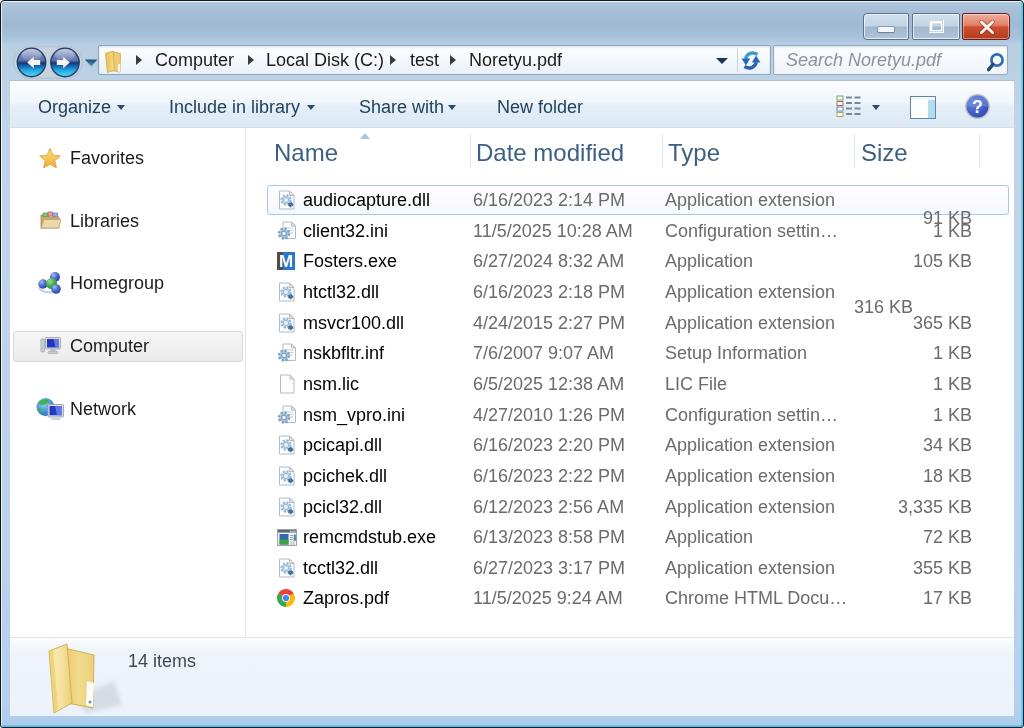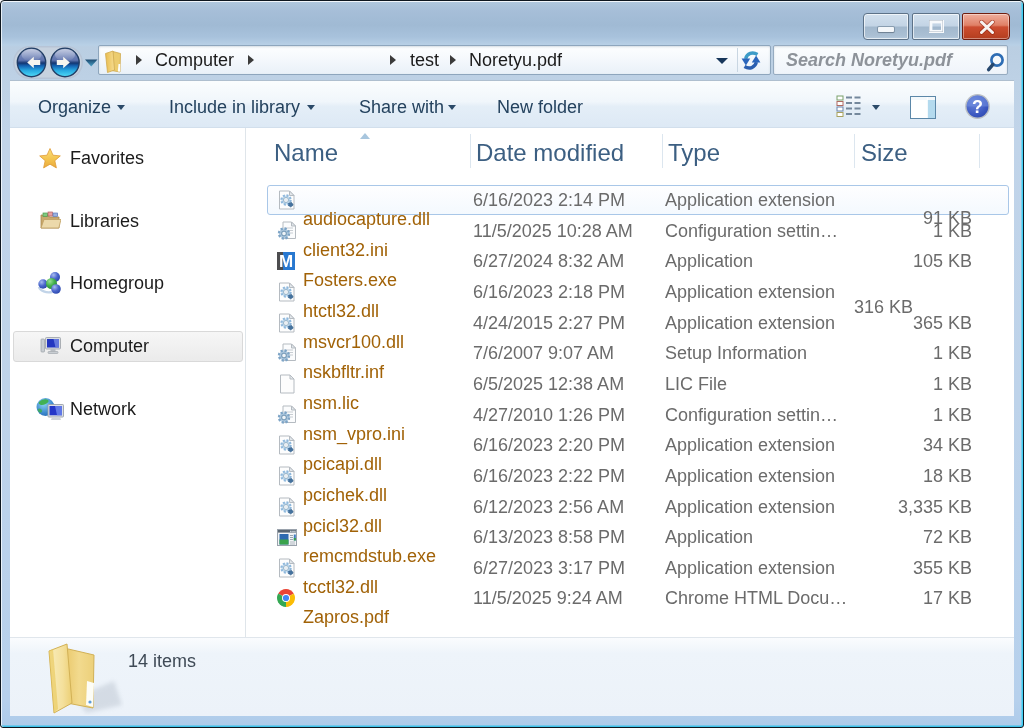--- a/index.html
+++ b/index.html
@@ -30,41 +30,41 @@
   border:1px solid #8ea6bd;border-radius:2px;
   background:linear-gradient(180deg,#fdfeff 0%,#f4f8fc 50%,#e9f1f8 100%);
   box-shadow:inset 0 1px 2px rgba(120,140,160,.3);}
 #addr .crumbtxt{top:0;height:28px;line-height:28px;font-size:18px;color:#1b1b1b;}
 .tri{width:0;height:0;border-left:6px solid #3b3b3b;border-top:5px solid transparent;border-bottom:5px solid transparent;top:9px;}
 #addrcaret{left:617px;top:12px;width:0;height:0;border-top:6px solid #17365a;border-left:6px solid transparent;border-right:6px solid transparent;}
 #addrsep{left:638px;top:2px;width:1px;height:24px;background:#c9d6e2;}
 #search{left:773px;top:45px;width:235px;height:30px;box-sizing:border-box;
   border:1px solid #96abc0;border-radius:2px;
   background:linear-gradient(180deg,#fbfdfe 0%,#eff4fa 100%);
-  box-shadow:inset 0 1px 2px rgba(120,140,160,.3);font-weight:bold;}
+  box-shadow:inset 0 1px 2px rgba(120,140,160,.3);}
 #search span{position:absolute;left:12px;top:0;line-height:28px;font-size:18px;font-style:italic;color:#8d9299;}
 
 #toolbar{left:10px;top:80px;width:1004px;height:48px;
   background:linear-gradient(180deg,#fbfdfe 0%,#f0f6fb 45%,#e4eef7 55%,#dde9f5 100%);
   border-bottom:1px solid #d2dfec;border-top:1px solid rgba(130,150,170,.5);box-sizing:border-box;}
 .tbtxt{top:3px;height:46px;line-height:46px;font-size:18px;color:#24425e;}
 .tbcaret{top:24px;width:0;height:0;border-top:5px solid #2b4a68;border-left:4.5px solid transparent;border-right:4.5px solid transparent;}
 
 #client{left:10px;top:128px;width:1004px;height:509px;background:#fff;}
 #vsep{left:245px;top:128px;width:1px;height:509px;background:#dfe5ea;}
 
 .hdrtxt{top:0;height:42px;line-height:42px;font-size:24px;color:#3c5f82;}
 .hdrsep{top:134px;width:1px;height:34px;background:#dce6ef;}
 
 .sbtxt{font-size:18px;color:#1b1b1b;height:24px;line-height:24px;}
 #sbsel{left:13px;top:331px;width:230px;height:31px;border:1px solid #d9d9d9;border-radius:3px;
   background:linear-gradient(180deg,#f6f6f6 0%,#ebebeb 100%);box-sizing:border-box;}
 
 .rowtxt{font-size:18px;height:30px;line-height:30px;color:#6b6b6b;white-space:pre;}
-.rowname{color:#a16207;margin-top:19px;}
+.rowname{color:#000000;}
 #focusrow{left:267px;top:185px;width:742px;height:30px;border:1px solid #a9c7e8;border-radius:3px;
   background:linear-gradient(180deg,#fefeff 0%,#f4f9fe 100%);box-sizing:border-box;}
 
 #status{left:10px;top:637px;width:1004px;height:79px;
   background:linear-gradient(180deg,#fafcfe 0%,#eef4fa 20%,#ecf2f9 100%);
   border-top:1px solid #e0e6ec;box-sizing:border-box;}
 #status span{position:absolute;left:118px;top:13px;font-size:18px;color:#3f4a56;}
 </style>
 </head>
 <body>
@@ -127,20 +127,21 @@
           <stop offset="1" stop-color="#f6dd92"></stop>
         </linearGradient>
       </defs>
     <path d="M10 2.5 L17.5 4.5 L17 23 L8.5 21.5 Z" fill="#eccc6e" stroke="#cfa94f" stroke-width="0.8"></path>
     <path d="M2.5 4.5 L10 2 L11.5 21 L4.5 23.5 Z" fill="url(#fg1)" stroke="#cfa94f" stroke-width="0.8"></path>
     <path d="M15.5 15 L17.2 15 L17 22.8 L14.8 22.4 Z" fill="#fdfdf8"></path>
   </svg>
   <div class="abs tri" style="left:37px"></div>
   <div class="abs crumbtxt" style="left:56px">Computer</div>
   <div class="abs tri" style="left:149px"></div>
+  <div class="abs crumbtxt" style="left:167px">Local Disk (C:)</div>
   <div class="abs tri" style="left:291px"></div>
   <div class="abs crumbtxt" style="left:311px">test</div>
   <div class="abs tri" style="left:351px"></div>
   <div class="abs crumbtxt" style="left:370px">Noretyu.pdf</div>
   <div id="addrcaret" class="abs"></div>
   <div id="addrsep" class="abs"></div>
   <svg class="abs" style="left:640px;top:4px" width="24" height="22">
     <path d="M18.5 4.5 C 13.5 1.5, 8 3.3, 6.6 8.8" fill="none" stroke="#3d9cc8" stroke-width="3.4"></path>
     <path d="M2.6 8.6 L11.2 8.6 L6.9 15.4 Z" fill="#2b66bc"></path>
     <path d="M5.5 16.5 C 10.5 19.5, 16 17.7, 17.4 12.2" fill="none" stroke="#2b5fb0" stroke-width="3.4"></path>

